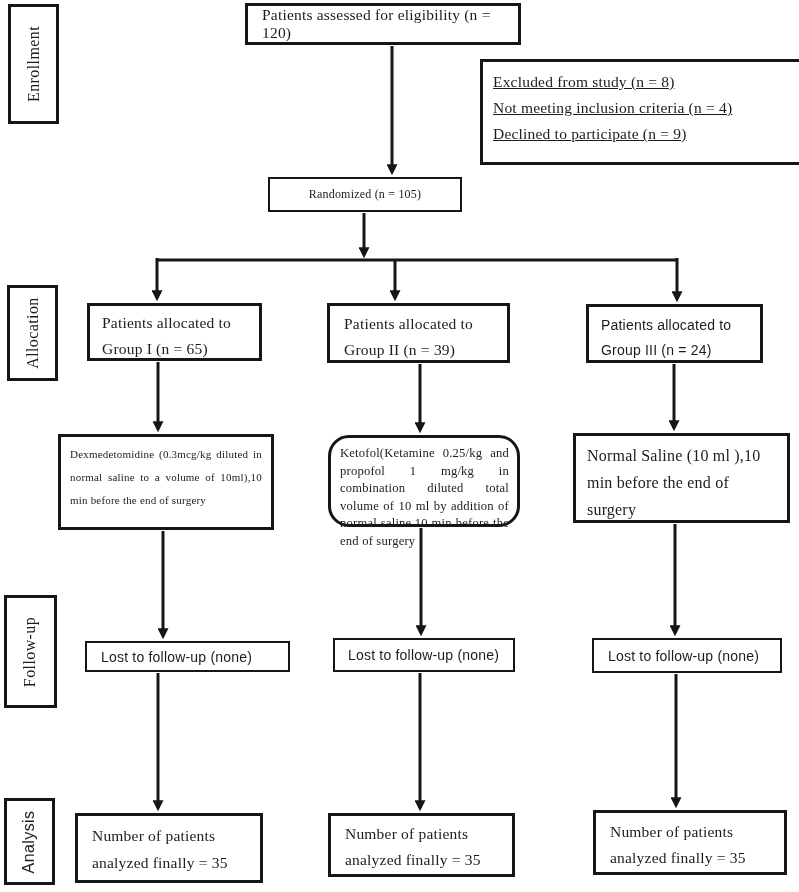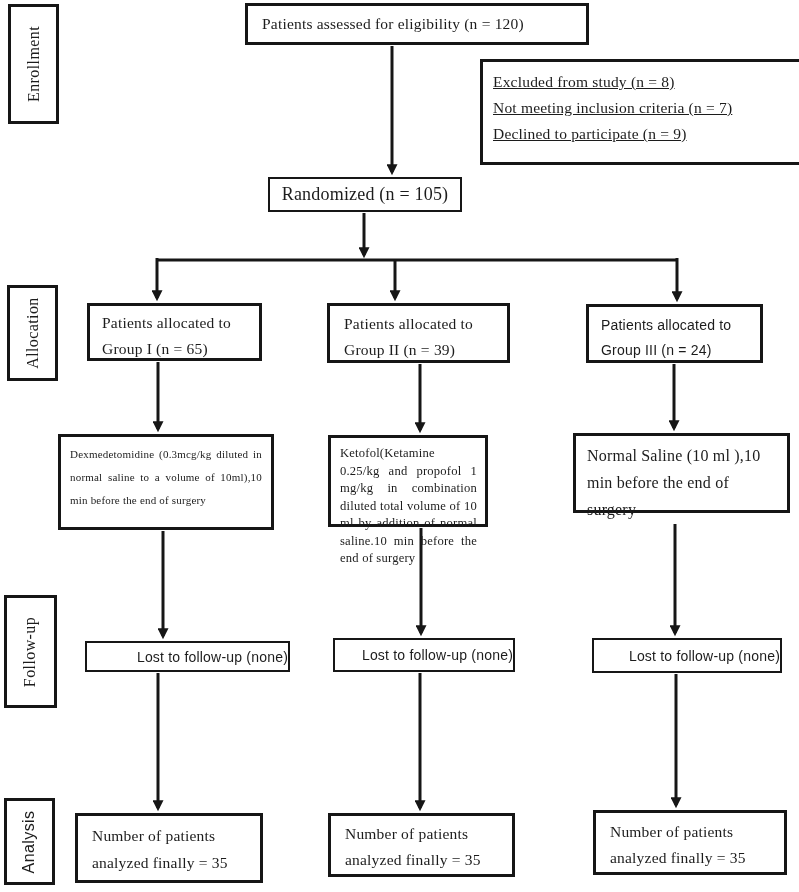--- a/index.html
+++ b/index.html
@@ -10,21 +10,21 @@
   }
   html,body{margin:0;padding:0;background:var(--bg);}
   #canvas{
     position:relative;width:799px;height:892px;background:var(--bg);
     font-family:"Liberation Serif", serif;color:var(--text);overflow:hidden;
   }
   .box{
     position:absolute;background:var(--bg);border:3px solid var(--border);
     box-sizing:border-box;letter-spacing:.2px;
   }
-  .thin{border-width:2px;justify-content:flex-end;}
+  .thin{border-width:2px;}
   .serif{font-family:"Liberation Serif", serif;}
   .sans{font-family:"Liberation Sans", sans-serif;}
   .vcenter{display:flex;align-items:center;}
   .stage{
     display:flex;align-items:center;justify-content:center;
   }
   .stage span{
     transform:rotate(-90deg);white-space:nowrap;font-size:16px;letter-spacing:.4px;
   }
   .line{display:block;}
@@ -66,54 +66,54 @@
   <div class="box stage serif" style="left:7px;top:285px;width:51px;height:96px;">
     <span>Allocation</span>
   </div>
   <div class="box stage serif" style="left:4px;top:595px;width:53px;height:113px;">
     <span>Follow-up</span>
   </div>
   <div class="box stage sans" style="left:4px;top:798px;width:51px;height:87px;">
     <span>Analysis</span>
   </div>
 
-  <div class="box serif vcenter" style="left:245px;top:3px;width:344px;height:42px;font-size:15.5px;padding-left:14px;">
+  <div class="box serif vcenter" style="left:245px;top:3px;width:276px;height:42px;font-size:15.5px;padding-left:14px;">
     <span>Patients assessed for eligibility (n = 120)</span>
   </div>
 
   <div class="box serif" style="left:480px;top:59px;width:328px;height:106px;font-size:15.5px;line-height:26px;padding:7px 8px 0 10px;text-decoration:underline;">
     <span class="line">Excluded from study (n = 8)</span>
-    <span class="line">Not meeting inclusion criteria (n = 7)</span>
+    <span class="line">Not meeting inclusion criteria (n = 4)</span>
     <span class="line">Declined to participate (n = 9)</span>
   </div>
 
-  <div class="box thin serif vcenter" style="left:268px;top:177px;width:194px;height:35px;font-size:18px;justify-content:center;">
+  <div class="box thin serif vcenter" style="left:268px;top:177px;width:194px;height:35px;font-size:12px;justify-content:center;">
     <span>Randomized (n = 105)</span>
   </div>
 
   <div class="box serif" style="left:87px;top:303px;width:175px;height:58px;font-size:15.5px;line-height:26px;padding:4px 0 0 12px;">
     <span class="line">Patients allocated to</span>
     <span class="line">Group I (n = 65)</span>
   </div>
   <div class="box serif" style="left:327px;top:303px;width:183px;height:60px;font-size:15.5px;line-height:26px;padding:5px 0 0 14px;">
     <span class="line">Patients allocated to</span>
     <span class="line">Group II (n = 39)</span>
   </div>
   <div class="box sans" style="left:586px;top:304px;width:177px;height:59px;font-size:14px;line-height:25px;padding:6px 0 0 12px;">
     <span class="line">Patients allocated to</span>
     <span class="line">Group III (n = 24)</span>
   </div>
 
   <div class="box serif" style="left:58px;top:434px;width:216px;height:96px;font-size:11px;line-height:23px;padding:6px 9px 0 9px;text-align:justify;text-align-last:left;">
     <span>Dexmedetomidine (0.3mcg/kg diluted in normal saline to a volume of 10ml),10 min before the end of surgery</span>
   </div>
-  <div class="box serif" style="left:328px;top:435px;width:160px;height:92px;font-size:12.6px;line-height:17.5px;padding:7px 8px 0 9px;text-align:justify;text-align-last:left;">
+  <div class="box serif" style="left:328px;top:435px;width:192px;height:92px;font-size:12.6px;line-height:17.5px;padding:7px 8px 0 9px;text-align:justify;text-align-last:left;border-radius:21px;">
     <span>Ketofol(Ketamine 0.25/kg and propofol 1 mg/kg in combination diluted total volume of 10 ml by addition of normal saline.10 min before the end of surgery</span>
   </div>
-  <div class="box serif" style="left:573px;top:433px;width:217px;height:80px;font-size:16px;line-height:27px;padding:6px 10px 0 11px;">
+  <div class="box serif" style="left:573px;top:433px;width:217px;height:90px;font-size:16px;line-height:27px;padding:6px 10px 0 11px;">
     <span>Normal Saline (10 ml ),10 min before the end of surgery</span>
   </div>
 
   <div class="box thin sans vcenter" style="left:85px;top:641px;width:205px;height:31px;font-size:14px;padding-left:14px;">
     <span>Lost to follow-up (none)</span>
   </div>
   <div class="box thin sans vcenter" style="left:333px;top:638px;width:182px;height:34px;font-size:14px;padding-left:13px;">
     <span>Lost to follow-up (none)</span>
   </div>
   <div class="box thin sans vcenter" style="left:592px;top:638px;width:190px;height:35px;font-size:14px;padding-left:14px;">

